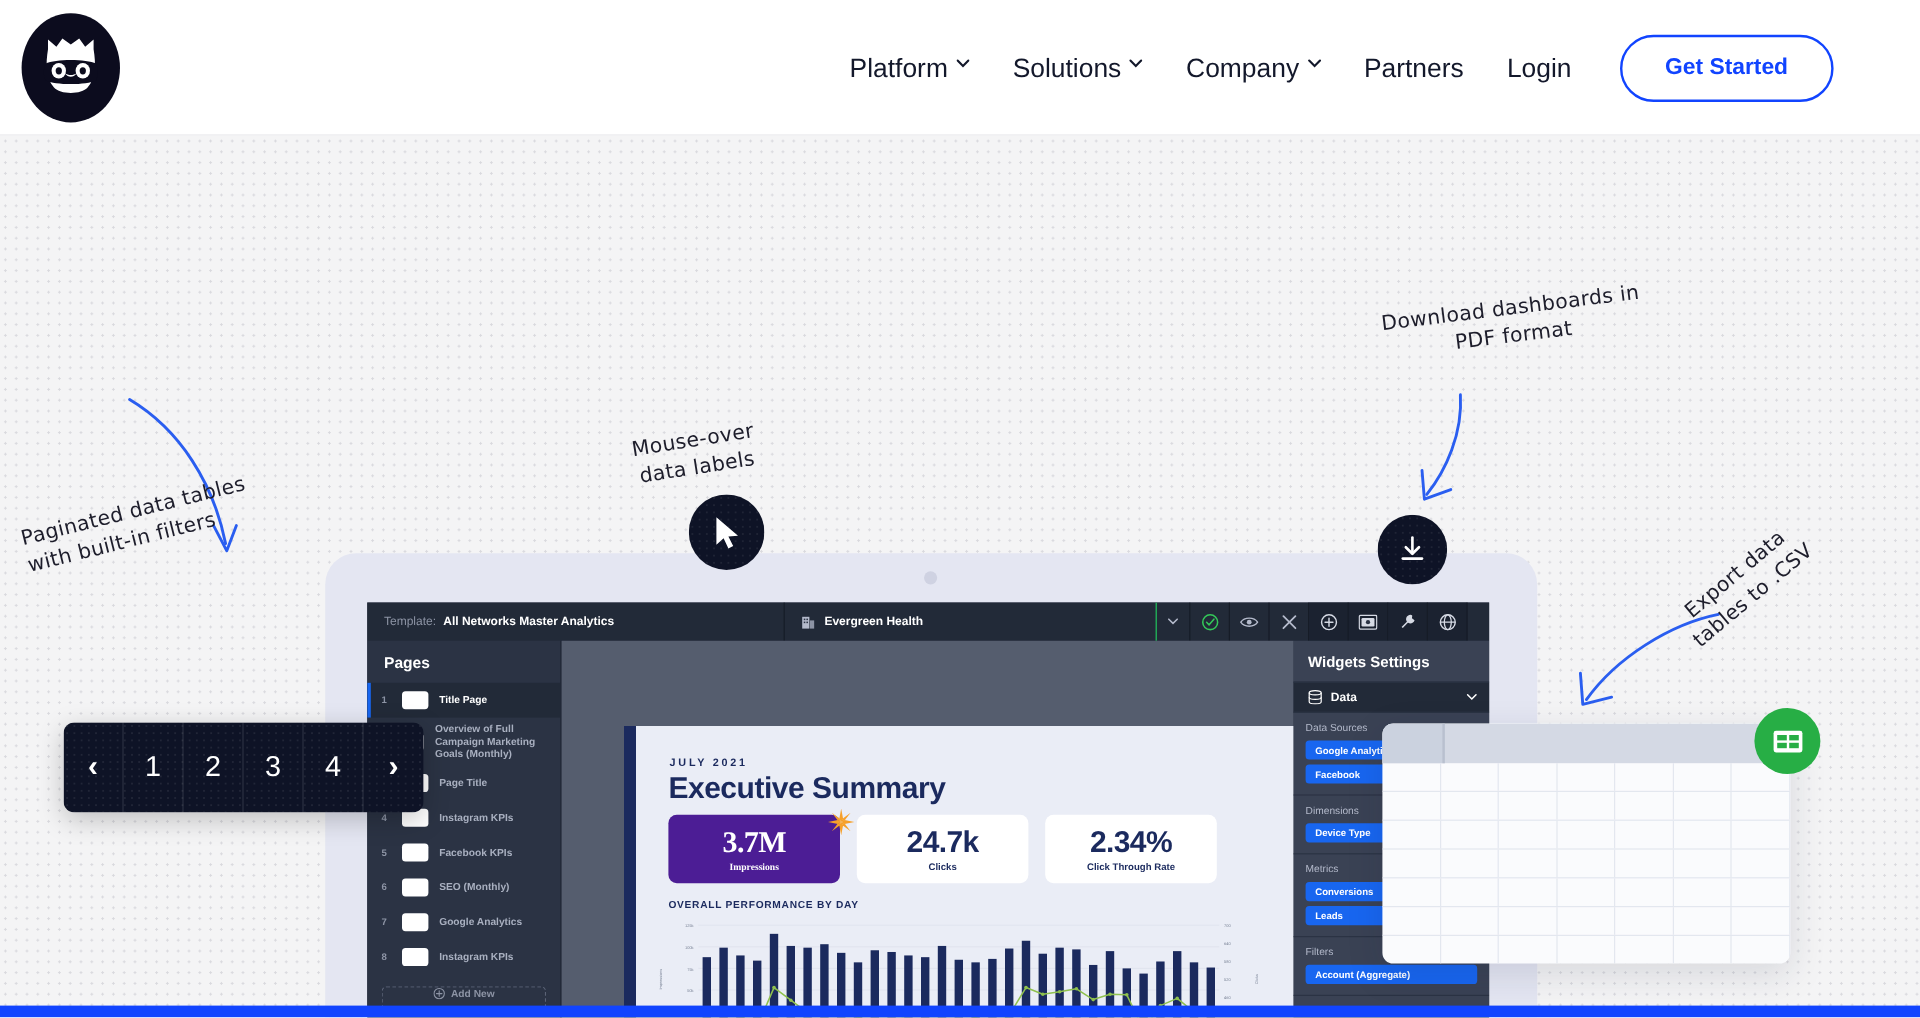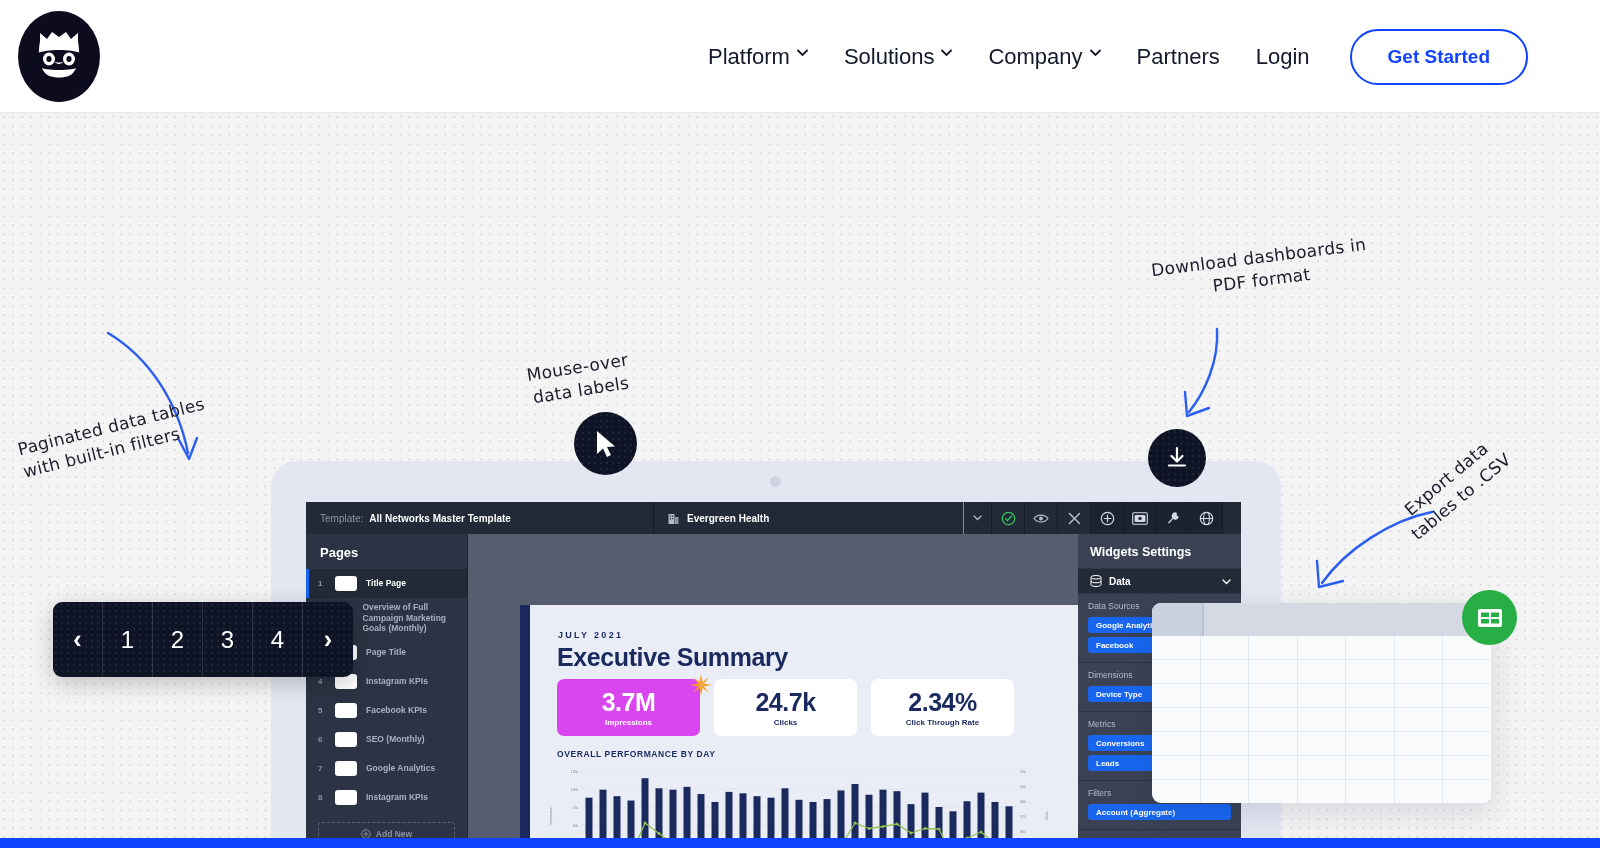--- a/index.html
+++ b/index.html
@@ -179,21 +179,21 @@
   .page-row.active .pg-name { color: #fff; }
   .page-row .num { width: 8px; font-size: 8px; color: #8d94a5; }
   .page-thumb {
     width: 22px; height: 15px; background: #fff; border-radius: 3px; flex: none;
   }
   .page-row.tall { height: 40px; align-items: center; }
   .pg-name { line-height: 1.25; }
   .add-new {
     margin: 10px 12px 0 12px; height: 23px;
     border: 1px dashed #5b6376; border-radius: 4px;
-    display: flex; align-items: center; justify-content: center; gap: 5px;
+    display: flex; justify-content: center; gap: 5px;
     color: #8d94a5; font-size: 8.5px; font-weight: 700; cursor: pointer;
   }
 
   
   .canvas-area {
     position: absolute; left: 162px; top: 32px; width: 610px; height: 427px;
     background: #555d6e;
   }
   .report {
     position: absolute; left: 52px; top: 71px; width: 558px; height: 356px;
@@ -210,21 +210,21 @@
   .rpt-title {
     position: absolute; left: 37px; top: 38px;
     font-size: 25px; font-weight: 700; color: #1b2a5e; letter-spacing: -0.4px;
   }
   .kpis { position: absolute; left: 37px; top: 74px; display: flex; gap: 14px; }
   .kpi {
     width: 143px; height: 57px; border-radius: 7px; background: #fff;
     display: flex; flex-direction: column; align-items: center; justify-content: center;
     gap: 1px;
   }
-  .kpi.dark { background: #d946ef; }
+  .kpi.dark { background: #4c1d95; font-family: Liberation Serif, serif; }
   .kpi .v { font-size: 25px; font-weight: 700; color: #1b2a5e; letter-spacing: -0.5px; }
   .kpi .l { font-size: 8px; font-weight: 700; color: #1b2a5e; }
   .kpi.dark .v, .kpi.dark .l { color: #fff; }
   .sparkle {
     position: absolute; left: 169px; top: 68px; z-index: 5;
   }
 
   .chart-title {
     position: absolute; left: 37px; top: 144px;
     font-size: 8.5px; font-weight: 700; letter-spacing: 0.6px; color: #1b2a5e;
@@ -383,21 +383,21 @@
     </div>
 
     <div class="tablet">
       <div class="tablet-dot"></div>
 
       <div class="app">
 
         <div class="app-toolbar">
           <div class="tb-template">
             <span class="lbl">Template:</span>
-            <span class="val">All Networks Master Template</span>
+            <span class="val">All Networks Master Analytics</span>
           </div>
           <div class="tb-account">
             <svg width="11" height="12" viewBox="0 0 11 12">
               <rect x="0.5" y="2" width="6" height="10" fill="#b4bacb"></rect>
               <rect x="7" y="5" width="3.5" height="7" fill="#8d94a5"></rect>
               <rect x="1.8" y="3.5" width="1.3" height="1.3" fill="#2b3344"></rect>
               <rect x="4" y="3.5" width="1.3" height="1.3" fill="#2b3344"></rect>
               <rect x="1.8" y="6" width="1.3" height="1.3" fill="#2b3344"></rect>
               <rect x="4" y="6" width="1.3" height="1.3" fill="#2b3344"></rect>
             </svg>

